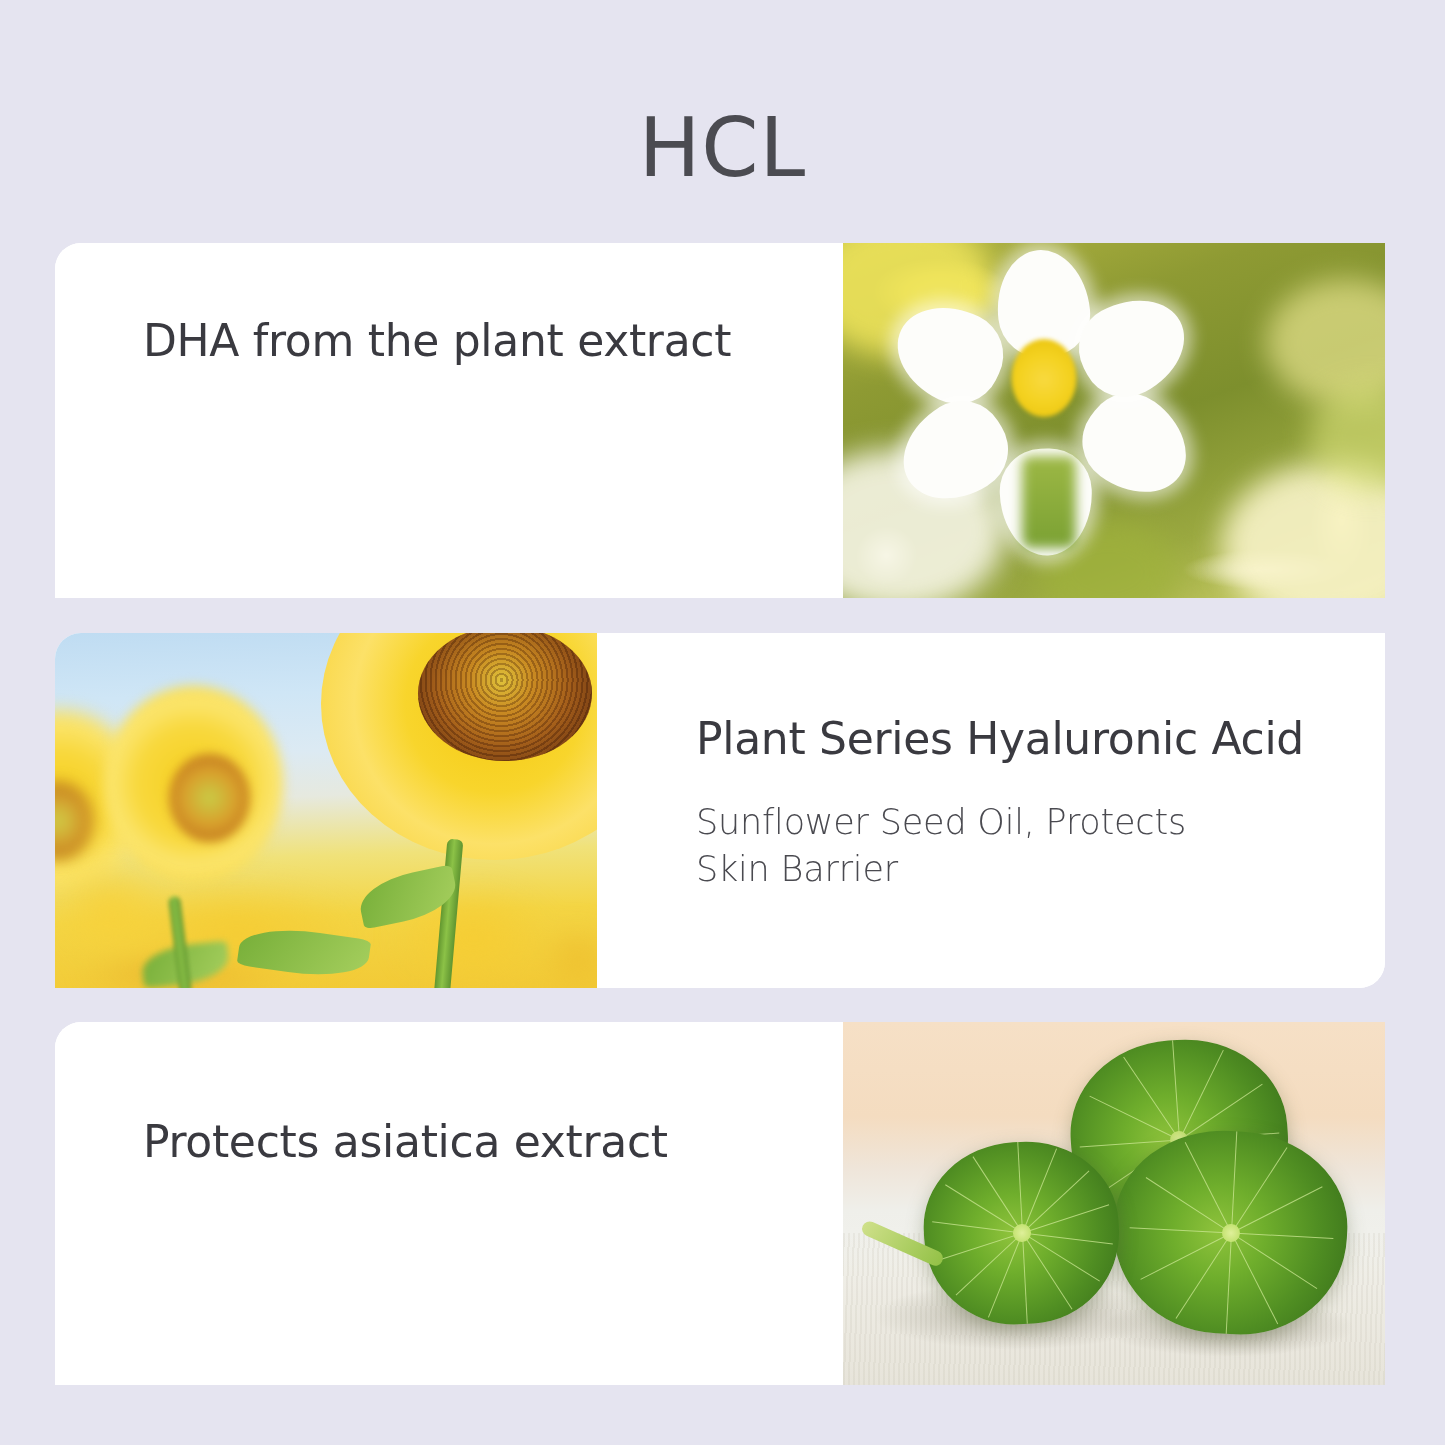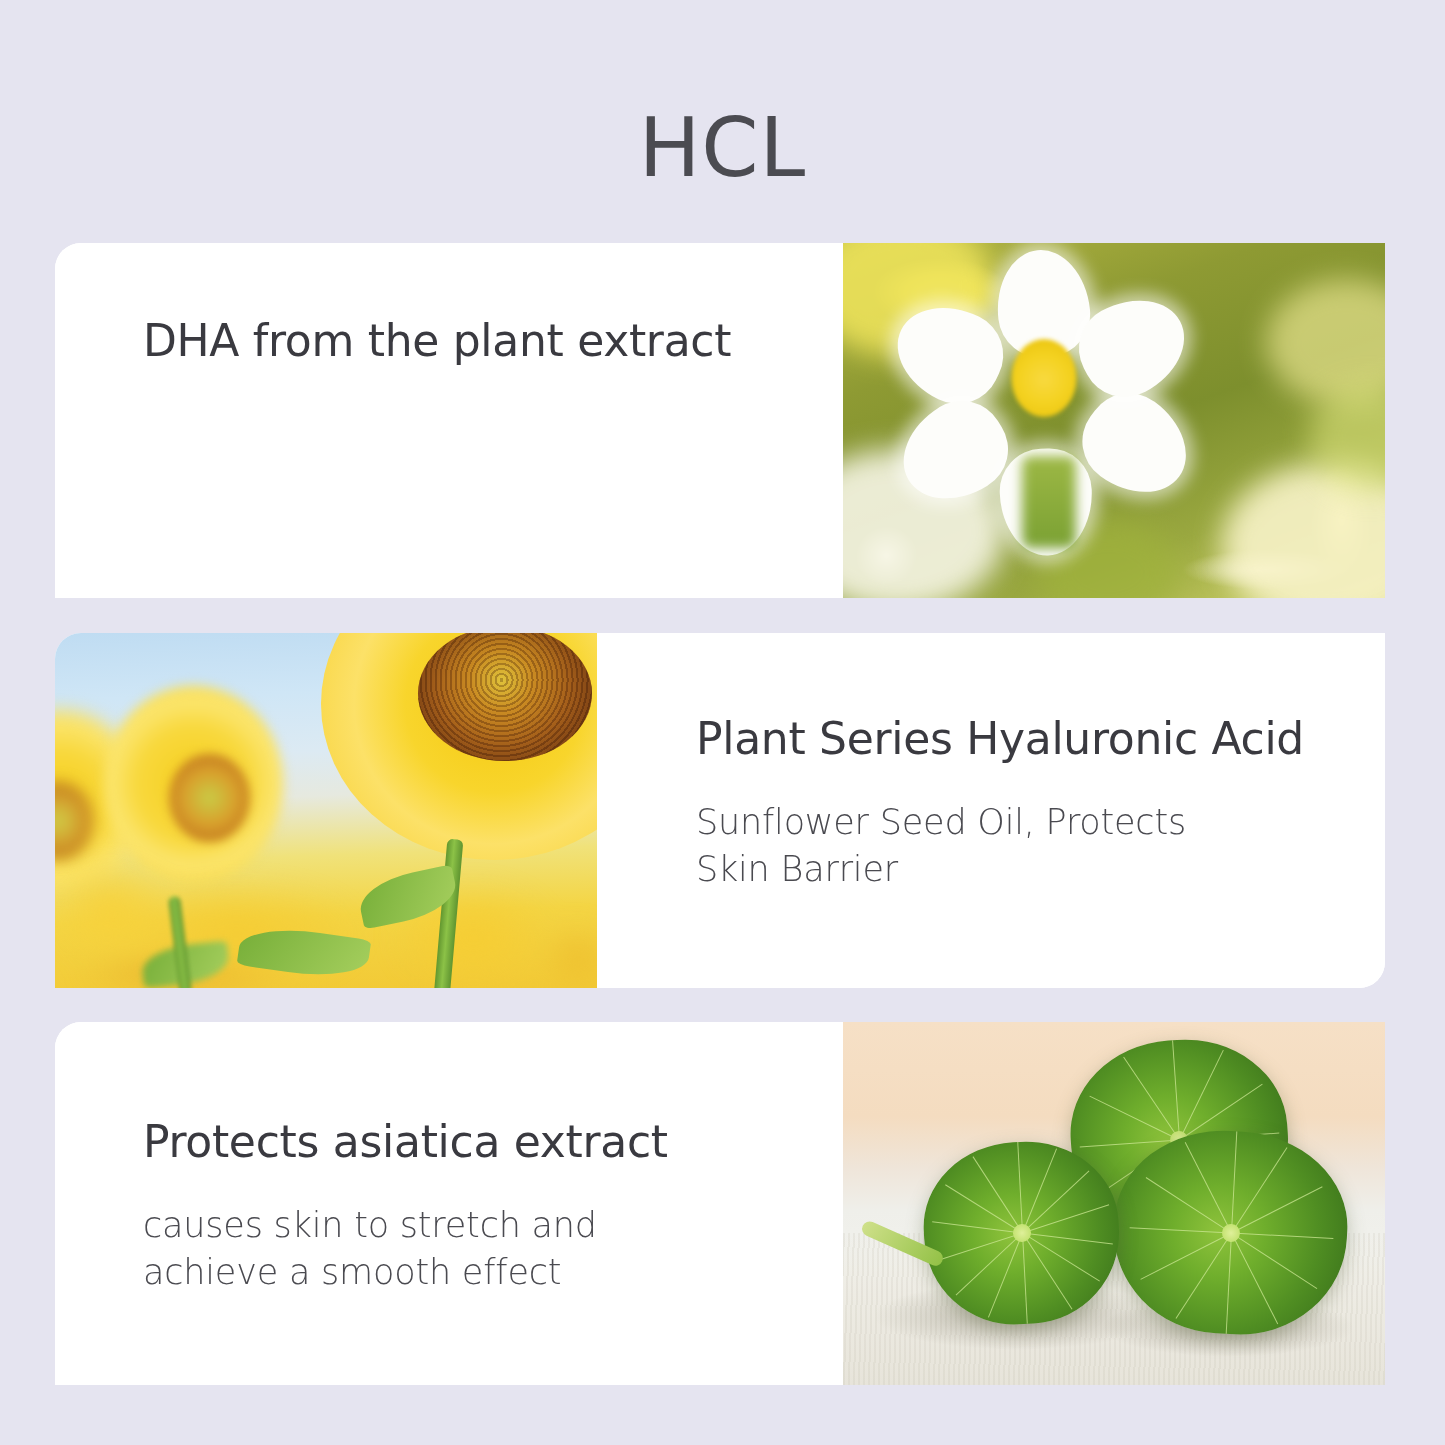--- a/index.html
+++ b/index.html
@@ -214,22 +214,20 @@
 
   <div class="card card3">
     <div class="card-inner">
 
       <div class="textpane">
         <div class="block">
           <div class="heading">
             <span class="ul"></span>
             <span>Protects asiatica extract</span>
           </div>
-          <div class="body">causes skin to stretch and
-achieve a smooth effect</div>
         </div>
       </div>
 
       <div class="imgpane">
         <div class="photo3">
           <div class="table-tex"></div>
 
           <div class="shadow-s" style="left:6%;top:72%;width:52%;height:18%;"></div>
           <div class="shadow-s" style="left:48%;top:76%;width:46%;height:16%;"></div>
 

